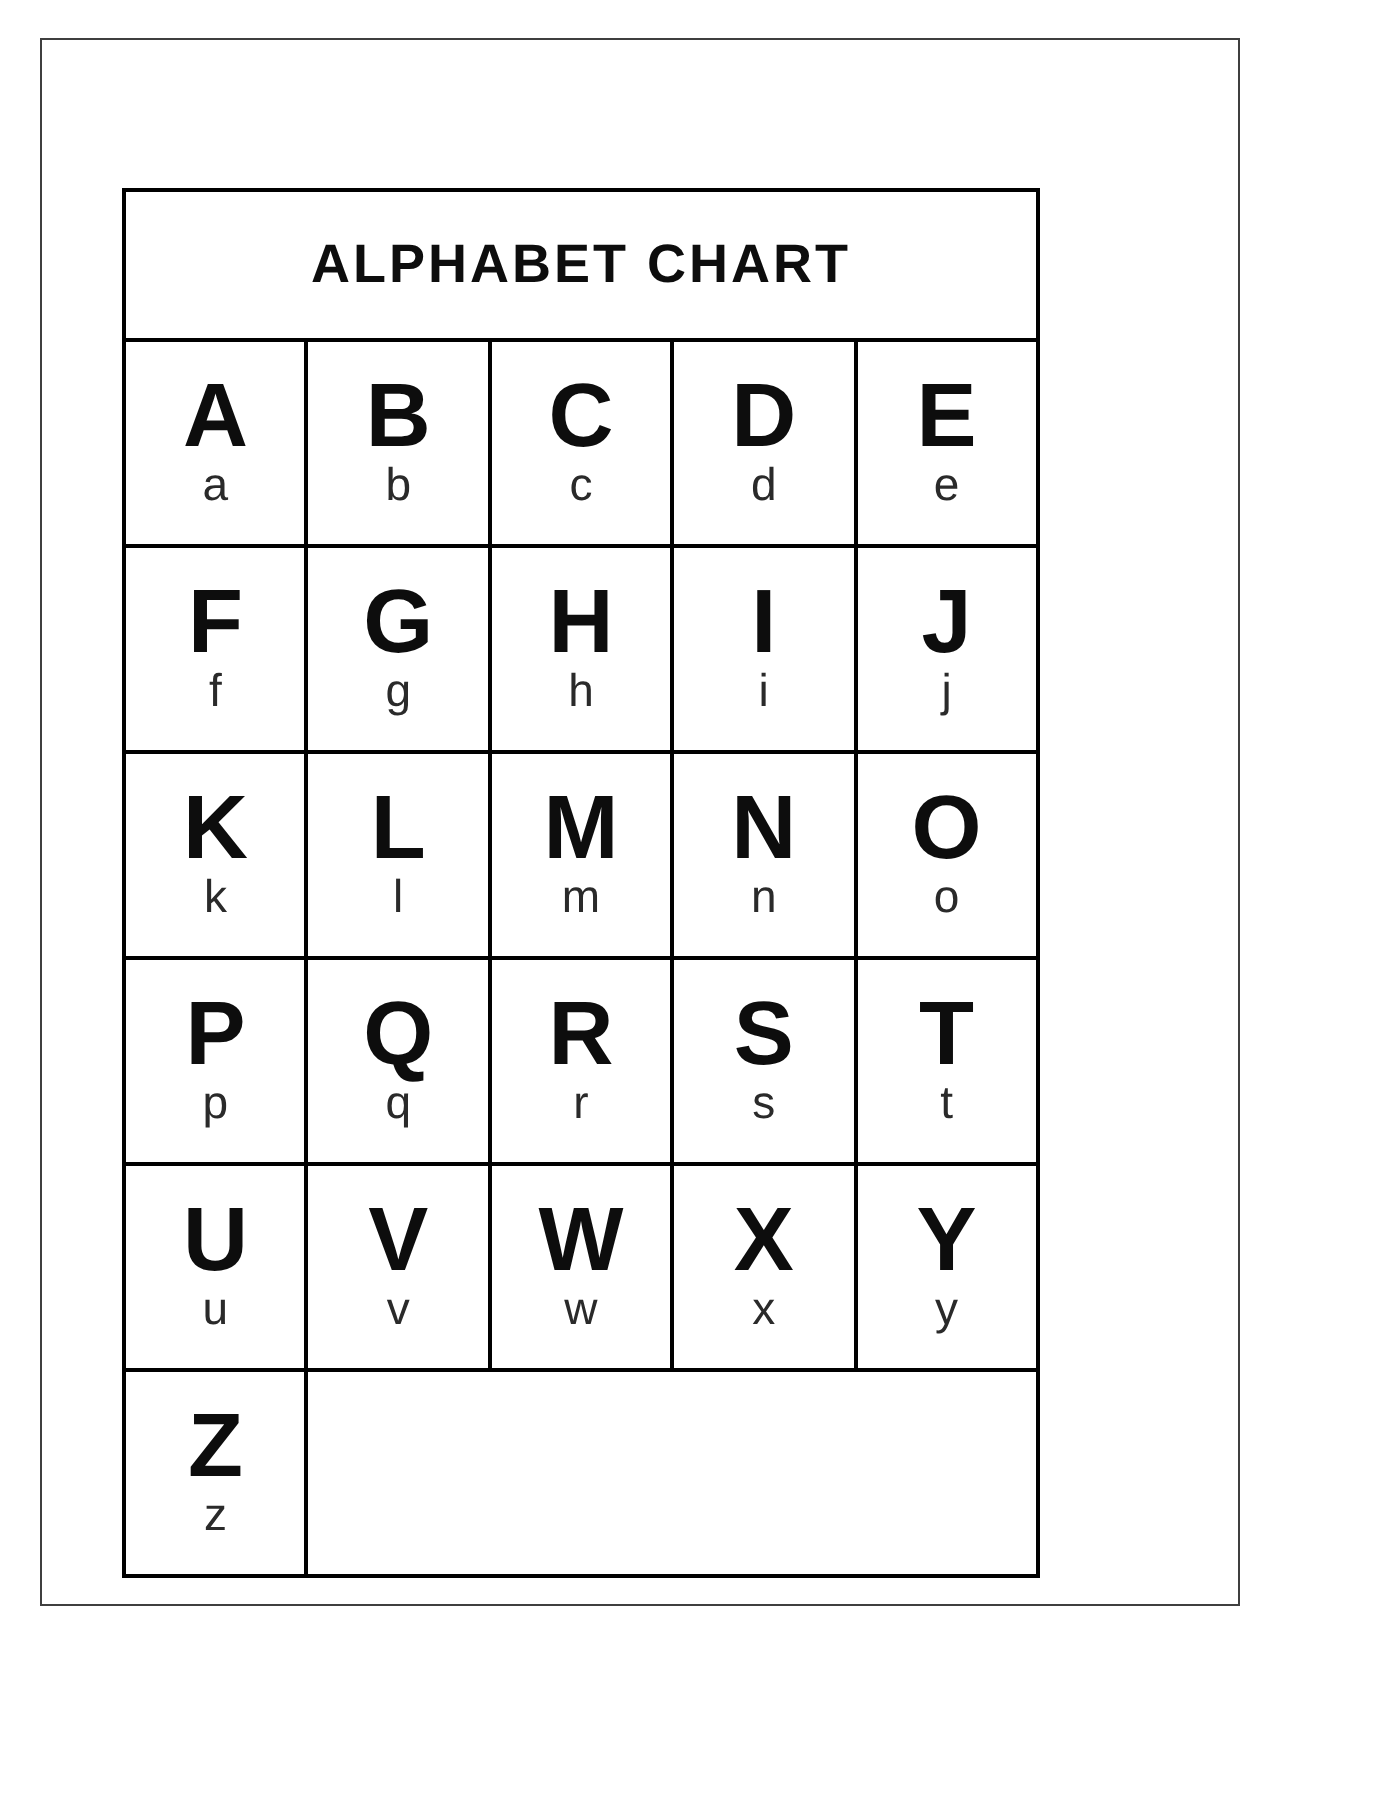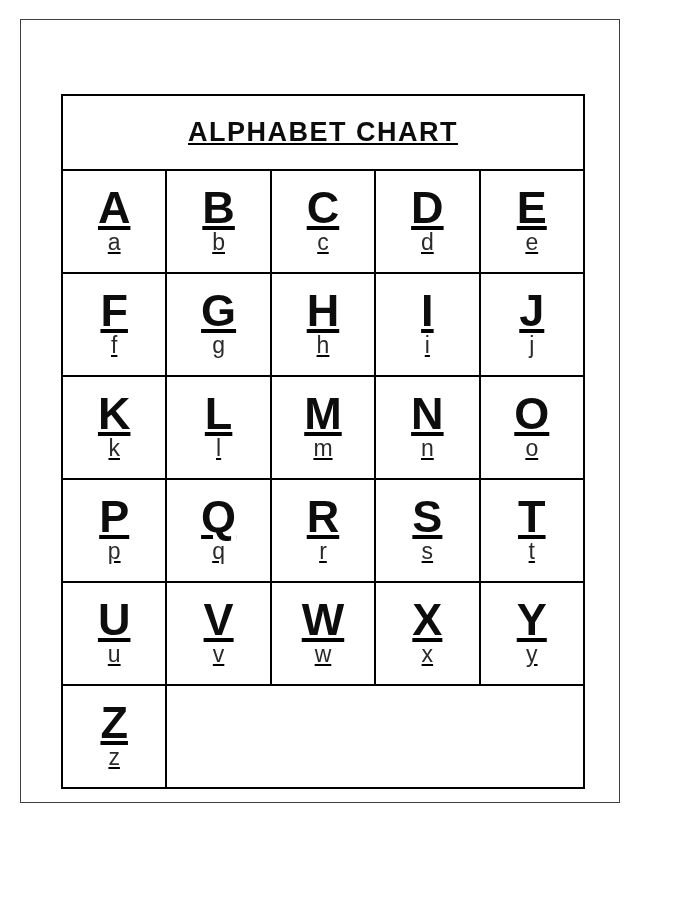--- a/index.html
+++ b/index.html
@@ -21,24 +21,23 @@
   .page-border {
     position: absolute;
     left: 20px; top: 19px;
     width: 600px; height: 784px;
     border: 1px solid var(--page-border);
     background: transparent;
   }
   table.alphabet {
     position: absolute;
     left: 61px; top: 94px;
-    width: 524px;
+    width: 459px;
     border-collapse: collapse;
     table-layout: fixed;
-    text-decoration: underline;
   }
   table.alphabet td {
     border: 2px solid var(--table-border);
     text-align: center;
     vertical-align: middle;
     background: #ffffff;
   }
   td.title-cell {
     height: 75px;
     font-size: 27px;

